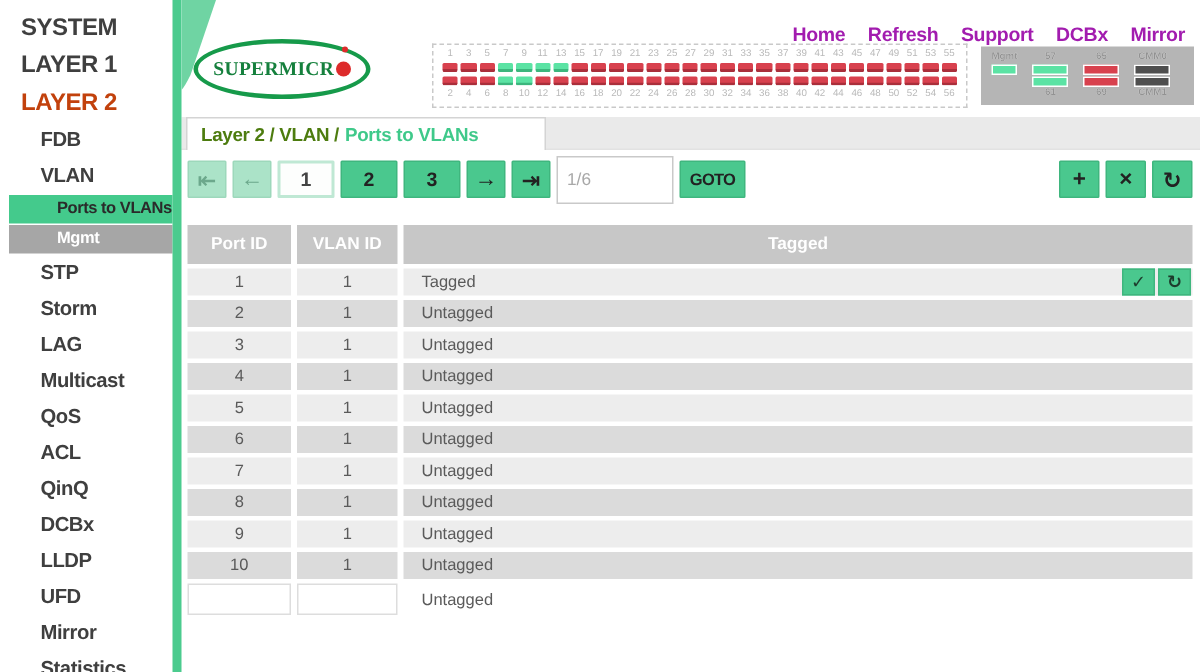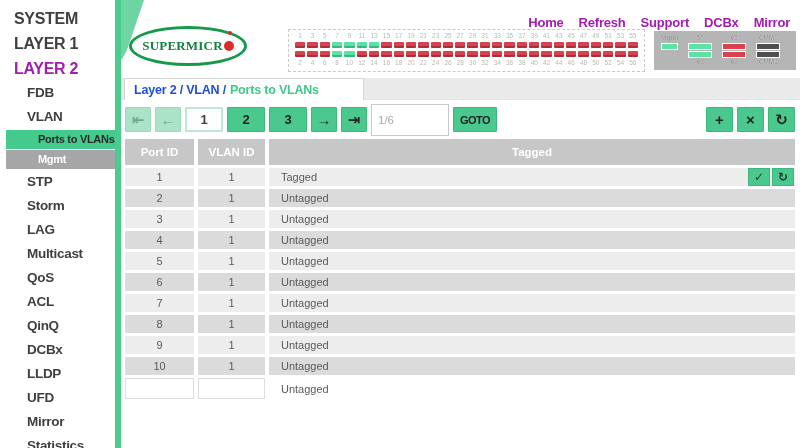--- a/index.html
+++ b/index.html
@@ -5,21 +5,21 @@
   * { margin:0; padding:0; box-sizing:border-box; }
   html,body { width:800px; height:448px; overflow:hidden; background:#fff;
     font-family:"Liberation Sans","DejaVu Sans",sans-serif; }
 
   
   .sidebar { position:absolute; left:0; top:0; width:115px; height:448px; background:#fff; padding-top:6px; z-index:3; }
   .sb-item { font-weight:bold; color:#3f3f3f; letter-spacing:-0.3px; cursor:pointer; white-space:nowrap; }
   .sb-item.lvl1 { font-size:16px; height:25px; line-height:25px; padding-left:14px; }
   .sb-item.lvl2 { font-size:13.5px; height:24px; line-height:24px; padding-left:27px; }
   .sb-item.lvl3 { font-size:11px; height:19px; line-height:19px; padding-left:32px; margin:1px 0 1px 6px; width:109px; }
-  .sb-item.active-section { color:#a21caf; }
+  .sb-item.active-section { color:#c2410c; }
   .sb-item.selected { background:#44ca8c; color:#2a2a2a; }
   .sb-item.sibling { background:#a6a6a6; color:#ffffff; }
   .side-divider { position:absolute; left:115px; top:0; width:6px; height:448px; background:#4bcb8e; z-index:4; }
   .ribbon { position:absolute; left:121px; top:0; width:26px; height:62px; z-index:2; }
 
   
   .main { position:absolute; left:121px; top:0; width:679px; height:448px; background:#fff; }
 
   .topnav { height:26px; display:flex; justify-content:flex-end; align-items:center; gap:15px; padding:6px 10px 0 0; }
   .nav-item { font-size:13px; font-weight:bold; color:#a21caf; letter-spacing:-0.2px; cursor:pointer;margin-top:13px; }
@@ -45,21 +45,21 @@
   .sp-block { width:24px; height:7px; border:1px solid #fff; margin:1px 0 0 0; }
   .sp-block.mgmt { width:17px; }
   .sp-up   { background:#5be3a4; }
   .sp-down { background:#d8414e; }
   .sp-cmm  { background:#4f4f4f; }
   .sp-sync { margin-left:auto; margin-top:4px; cursor:pointer; }
 
   .tabstrip { height:22px; background:#eaeaea; border-bottom:1px solid #e2e2e2; display:flex; }
   .tab { margin-left:3px; width:240px; height:22px; background:#fff; border:1px solid #d4d4d4; border-bottom:none;
     display:flex; align-items:center; padding-left:9px; font-size:12.5px; font-weight:bold; letter-spacing:-0.2px; cursor:pointer; }
-  .crumb-path { color:#1d4ed8; white-space:pre; }
+  .crumb-path { color:#4d7c0f; white-space:pre; }
   .crumb-current { color:#3fc98a; margin-left:4px; }
 
   .content { padding:7px 5px 0 4px; background:#fff; }
 
   
   .toolbar { display:flex; align-items:center; gap:4px; height:25px; }
   .tb-btn { height:25px; display:flex; align-items:center; justify-content:center; cursor:pointer;
     background:#4ac88e; color:#222; font-size:14px; font-weight:bold; border:1px solid #3fb67e; border-radius:1px; }
   .tb-btn.arrow { width:26px; font-size:15px; }
   .tb-btn.page { width:38px; font-size:13px; }
@@ -67,21 +67,21 @@
   .tb-btn.current { background:#fdfefd; border:2px solid #bfe8d4; color:#444; }
   .page-input { width:78px; height:25px; border:1px solid #c9c9c9; color:#a8a8a8; font-size:11.5px; padding:15px 6px;
     font-family:"Liberation Sans","DejaVu Sans",sans-serif; }
   .goto-btn { width:44px; height:25px; font-size:11px; letter-spacing:-0.5px; }
   .rows-select { height:25px; background:#f4f4f4; border:1px solid #c9c9c9; color:#555; font-size:11.5px;
     display:flex; align-items:center; padding:0 11px; cursor:pointer; }
   .tb-spacer { flex:1; }
   .tb-btn.action { width:27px; font-size:15px; }
 
   
-  .vtable { margin-top:7px; }
+  .vtable { margin-top:18px; }
   .trow { display:flex; gap:4px; margin-bottom:3px; }
   .cell { display:flex; align-items:center; justify-content:center; font-size:11px; color:#5a5a5a; }
   .c0 { width:69px; } .c1 { width:67px; } .c2 { flex:1; justify-content:flex-start; padding-left:12px; }
   .thead .cell { background:#c7c7c7; color:#fff; font-weight:bold; font-size:11.5px; height:26px; }
   .thead .c2 { justify-content:center; padding-left:0; }
   .trow.odd  .cell { background:#ededed; height:18px; }
   .trow.even .cell { background:#dbdbdb; height:18px; }
   .trow.newrow .cell { background:#fff; height:21px; }
   .trow.newrow .c0, .trow.newrow .c1 { border:1px solid #ddd; cursor:text; }
   .row-actions { margin-left:auto; display:flex; gap:2px; padding-right:1px; }

